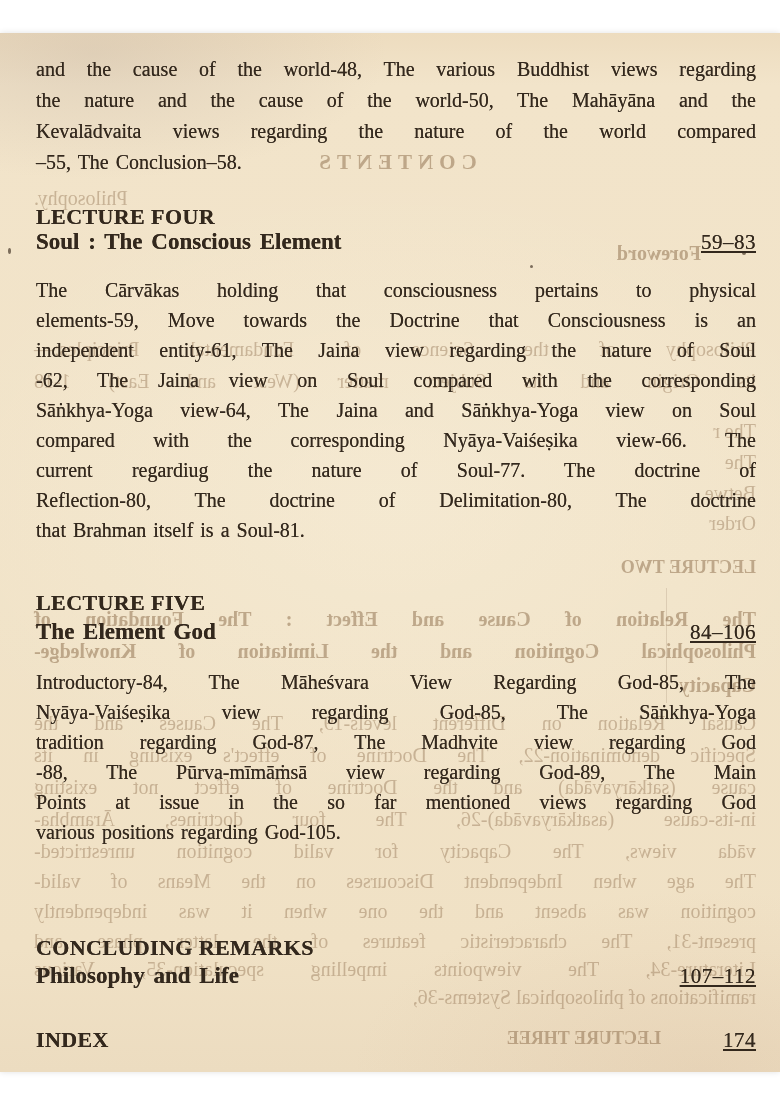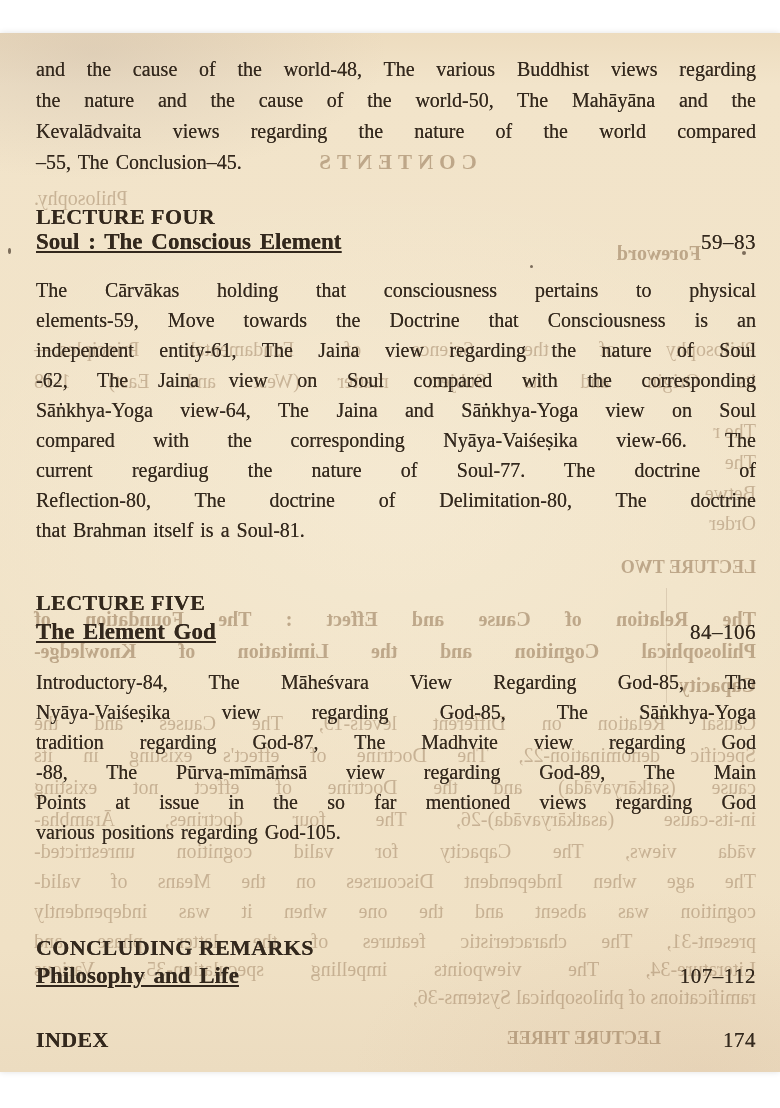--- a/index.html
+++ b/index.html
@@ -46,25 +46,25 @@
   .lh31{line-height:31px;}
   .bline.last{text-align-last:left;}
   .kicker{
     font-size:22px;font-weight:bold;letter-spacing:0.4px;margin:0;
     text-shadow:0 0 0.5px rgba(51,40,29,0.9);
   }
   .title-row{display:flex;justify-content:space-between;align-items:baseline;}
   .sec-title{
     font-size:23px;font-weight:bold;margin:0;word-spacing:3px;
     text-shadow:0 0 0.5px rgba(51,40,29,0.9);
-    text-decoration:underline;
   }
   .pages{
     font-size:21px;letter-spacing:0.5px;
     text-shadow:0 0 0.5px rgba(51,40,29,0.85);
+    text-decoration:underline;
   }
   .index-row{display:flex;justify-content:space-between;align-items:baseline;}
   .crease{position:absolute;left:666px;top:555px;width:1px;height:115px;background:rgba(120,95,70,0.18);}
   .speck{position:absolute;border-radius:50%;background:rgba(60,45,30,0.65);}
 </style>
 </head>
 <body>
 
 <div class="page">
 
@@ -99,21 +99,21 @@
   <div class="speck" style="left:742px;top:218px;width:4px;height:4px"></div>
   <div class="speck" style="left:530px;top:232px;width:3px;height:3px"></div>
   <div class="speck" style="left:8px;top:215px;width:3px;height:6px"></div>
 
   <div class="content">
 
     <div class="block" style="top:21px">
       <div class="bline lh31">and the cause of the world-48, The various Buddhist views regarding</div>
       <div class="bline lh31">the nature and the cause of the world-50, The Mahāyāna and the</div>
       <div class="bline lh31">Kevalādvaita views regarding the nature of the world compared</div>
-      <div class="bline lh31 last">–55, The Conclusion–45.</div>
+      <div class="bline lh31 last">–55, The Conclusion–58.</div>
     </div>
 
     <h3 class="block kicker" style="top:171px">LECTURE FOUR</h3>
 
     <div class="block title-row" style="top:196px">
       <h2 class="sec-title">Soul : The Conscious Element</h2>
       <span class="pages">59–83</span>
     </div>
 
     <div class="block" style="top:242px">

